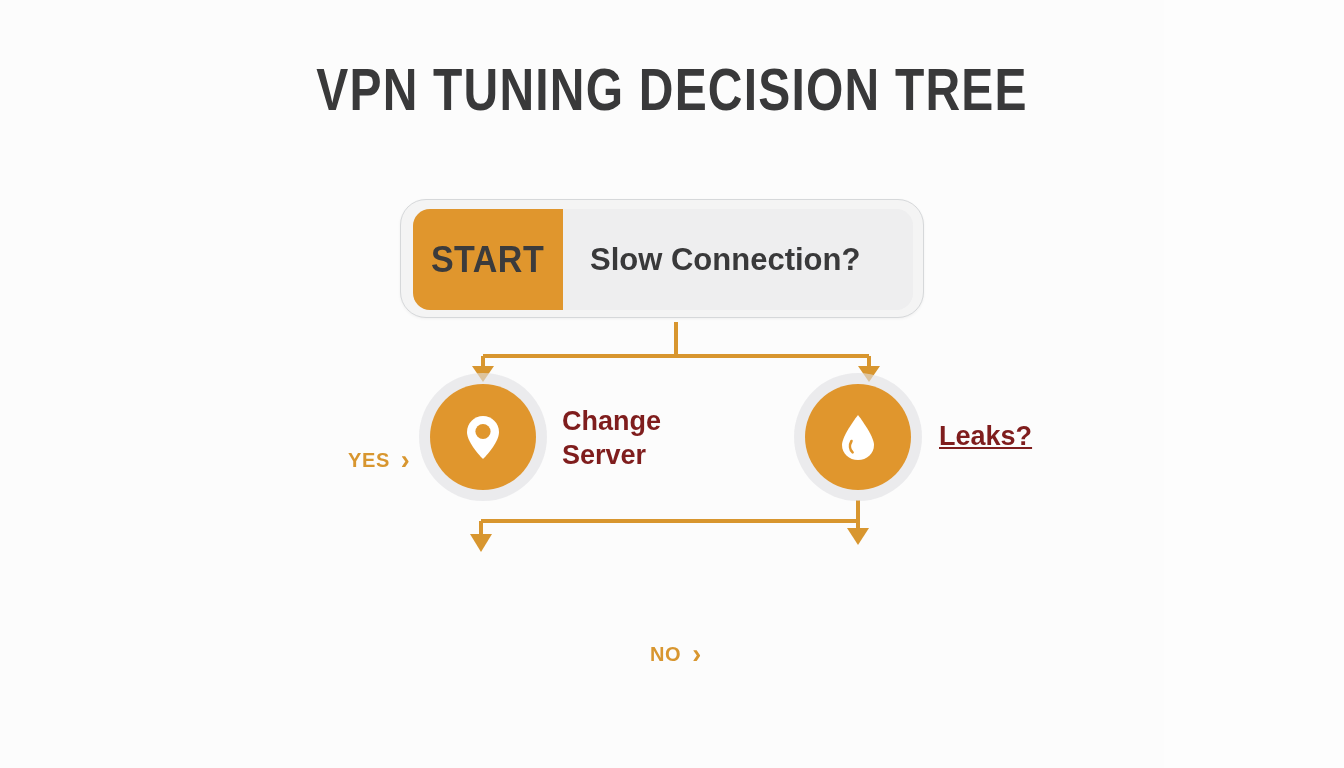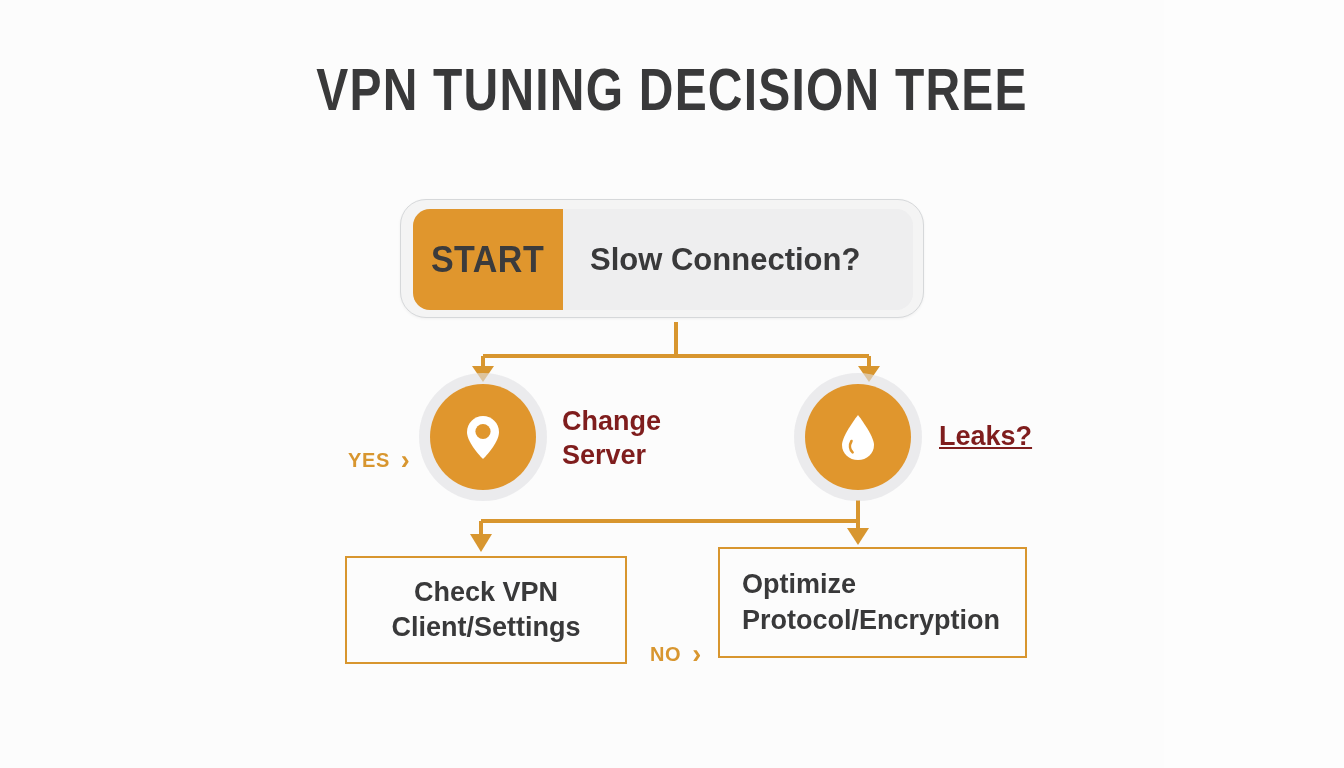--- a/index.html
+++ b/index.html
@@ -235,19 +235,15 @@
   <div id="tag-yes" class="branch-tag">
     <span>YES</span>
     <span class="chev">›</span>
   </div>
 
   <div id="tag-no" class="branch-tag">
     <span>NO</span>
     <span class="chev">›</span>
   </div>
 
-  <div id="box-check-vpn" class="outcome-box">Check VPN
-Client/Settings</div>
-
-  <div id="box-optimize" class="outcome-box">Optimize
-Protocol/Encryption</div>
+
 
 </div>
 
 </body></html>

